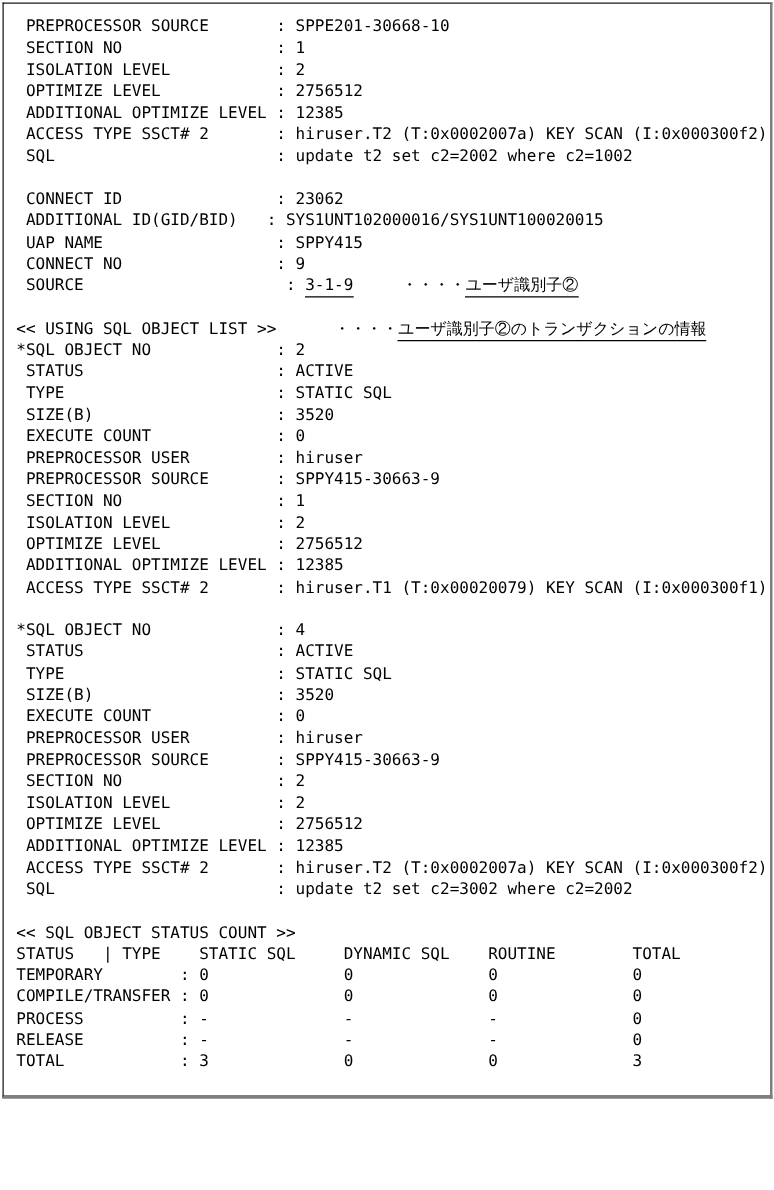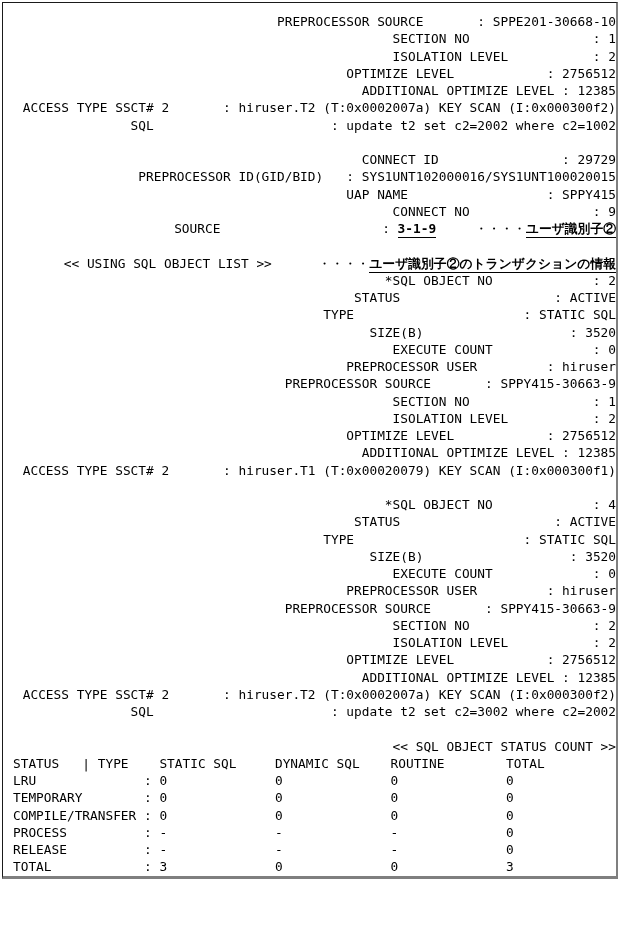--- a/index.html
+++ b/index.html
@@ -5,60 +5,59 @@
 <style>
   :root{
     --bg:#ffffff; --text:#000000; --frame-line:#1a1a1a; --frame-shadow:#7f7f7f;
   }
   html,body{margin:0;padding:0;background:var(--bg);}
   .page{
     position:relative;width:619px;height:880px;background:var(--bg);
     overflow:hidden;
     font-family:"DejaVu Sans Mono","Liberation Mono",monospace;
     color:var(--text);
-    text-align:right;
   }
   .frame{
     position:absolute;top:2px;left:2px;right:1px;bottom:1px;
     box-sizing:border-box;
     border-top:1px solid var(--frame-line);
     border-left:1px solid var(--frame-line);
     border-right:2px solid var(--frame-shadow);
     border-bottom:3px solid var(--frame-shadow);
     overflow:hidden;
   }
   .content{
     position:absolute;top:0;left:0;right:0;bottom:0;
     padding:10px 0 0 10px;
     font-size:12.8px;line-height:17.25px;
     overflow:hidden;
   }
   .line{white-space:pre;height:17.25px;}
   .em{
-    font-weight:700;
+    font-weight:400;
     border-bottom:1px solid var(--text);
     padding-bottom:1px;
   }
 </style>
 </head>
 <body>
 
 <div class="page">
   <div class="frame">
     <div class="content">
         <div class="line"><span> PREPROCESSOR SOURCE       : </span><span>SPPE201-30668-10</span></div>
         <div class="line"><span> SECTION NO                : </span><span>1</span></div>
         <div class="line"><span> ISOLATION LEVEL           : </span><span>2</span></div>
         <div class="line"><span> OPTIMIZE LEVEL            : </span><span>2756512</span></div>
         <div class="line"><span> ADDITIONAL OPTIMIZE LEVEL : </span><span>12385</span></div>
         <div class="line"><span> ACCESS TYPE SSCT# 2       : </span><span>hiruser.T2 (T:0x0002007a) KEY SCAN (I:0x000300f2)</span></div>
         <div class="line"><span> SQL                       : </span><span>update t2 set c2=2002 where c2=1002</span></div>
         <div class="line"><span> </span></div>
-        <div class="line"><span> CONNECT ID                : </span><span>29729</span></div>
-        <div class="line"><span> PREPROCESSOR ID(GID/BID)   : </span><span>SYS1UNT102000016/SYS1UNT100020015</span></div>
+        <div class="line"><span> CONNECT ID                : </span><span>23062</span></div>
+        <div class="line"><span> ADDITIONAL ID(GID/BID)   : </span><span>SYS1UNT102000016/SYS1UNT100020015</span></div>
         <div class="line"><span> UAP NAME                  : </span><span>SPPY415</span></div>
         <div class="line"><span> CONNECT NO                : </span><span>9</span></div>
         <div class="line"><span> SOURCE                     : </span><span class="em">3-1-9</span><span>     </span><span>・・・・</span><span class="em">ユーザ識別子②</span></div>
         <div class="line"><span> </span></div>
         <div class="line"><span>&lt;&lt; USING SQL OBJECT LIST &gt;&gt;</span><span>      ・・・・</span><span class="em">ユーザ識別子②のトランザクションの情報</span></div>
         <div class="line"><span>*SQL OBJECT NO             : </span><span>2</span></div>
         <div class="line"><span> STATUS                    : </span><span>ACTIVE</span></div>
         <div class="line"><span> TYPE                      : </span><span>STATIC SQL</span></div>
         <div class="line"><span> SIZE(B)                   : </span><span>3520</span></div>
         <div class="line"><span> EXECUTE COUNT             : </span><span>0</span></div>
@@ -79,21 +78,20 @@
         <div class="line"><span> PREPROCESSOR SOURCE       : </span><span>SPPY415-30663-9</span></div>
         <div class="line"><span> SECTION NO                : </span><span>2</span></div>
         <div class="line"><span> ISOLATION LEVEL           : </span><span>2</span></div>
         <div class="line"><span> OPTIMIZE LEVEL            : </span><span>2756512</span></div>
         <div class="line"><span> ADDITIONAL OPTIMIZE LEVEL : </span><span>12385</span></div>
         <div class="line"><span> ACCESS TYPE SSCT# 2       : </span><span>hiruser.T2 (T:0x0002007a) KEY SCAN (I:0x000300f2)</span></div>
         <div class="line"><span> SQL                       : </span><span>update t2 set c2=3002 where c2=2002</span></div>
         <div class="line"><span> </span></div>
         <div class="line"><span>&lt;&lt; SQL OBJECT STATUS COUNT &gt;&gt;</span></div>
         <div class="line"><span>STATUS   | TYPE    STATIC SQL     DYNAMIC SQL    ROUTINE        TOTAL          </span></div>
-        <div class="line"><span>LRU              : 0              0              0              0              </span></div>
         <div class="line"><span>TEMPORARY        : 0              0              0              0              </span></div>
         <div class="line"><span>COMPILE/TRANSFER : 0              0              0              0              </span></div>
         <div class="line"><span>PROCESS          : -              -              -              0              </span></div>
         <div class="line"><span>RELEASE          : -              -              -              0              </span></div>
         <div class="line"><span>TOTAL            : 3              0              0              3              </span></div>
       </div>
   </div>
 </div>
 
 </body></html>

